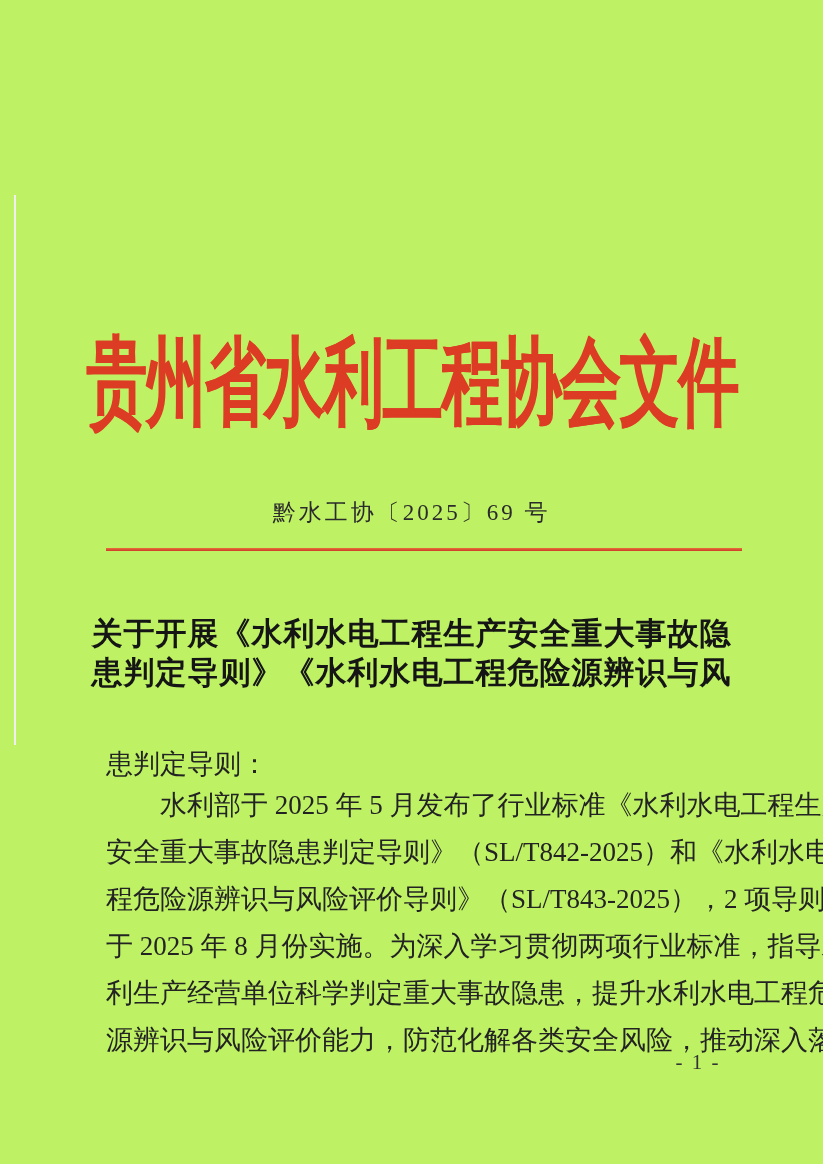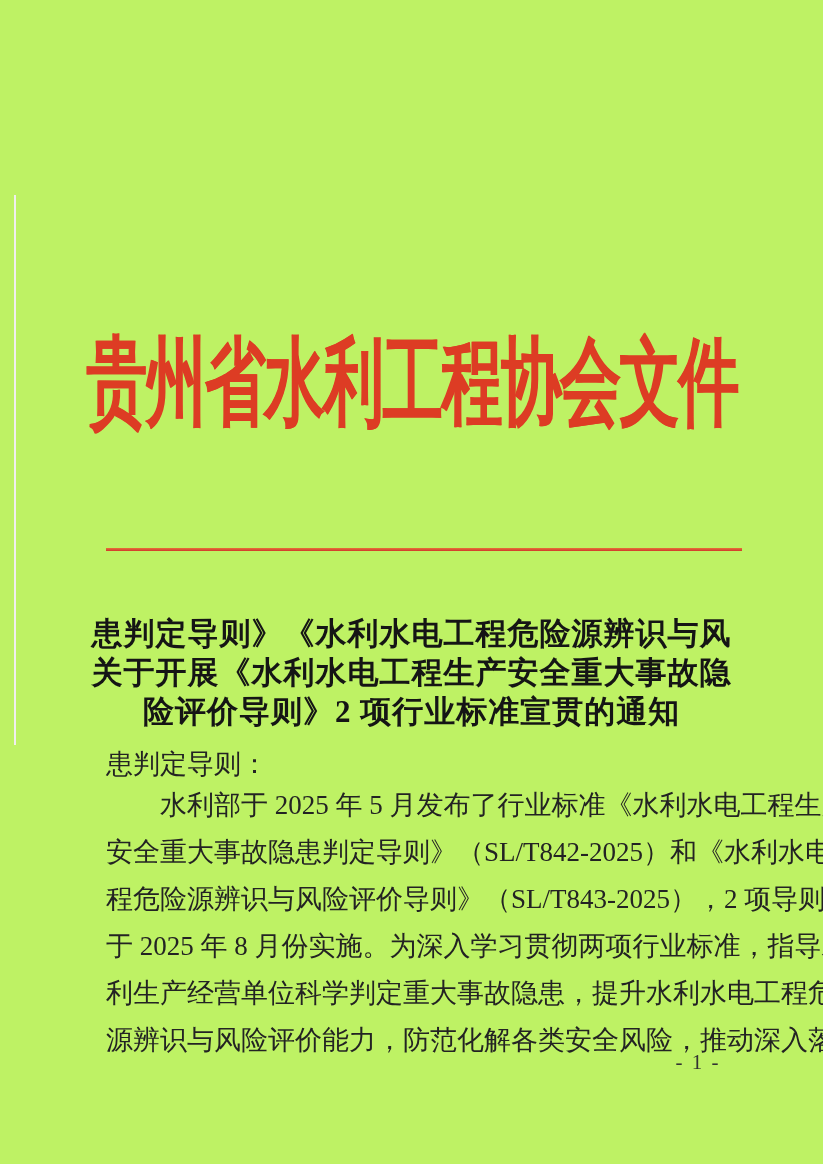--- a/index.html
+++ b/index.html
@@ -122,27 +122,27 @@
 <body>
 
 <div class="page">
 
   <div class="scan-edge"></div>
 
   <div class="letterhead">
     <span class="letterhead-text">贵州省水利工程协会文件</span>
   </div>
 
+  <div class="doc-number">黔水工协〔2025〕69 号</div>
 
   <div class="divider"></div>
 
   <h1 class="heading">
+    <span class="heading-line">关于开展《水利水电工程生产安全重大事故隐</span>
     <span class="heading-line">患判定导则》《水利水电工程危险源辨识与风</span>
-    <span class="heading-line">关于开展《水利水电工程生产安全重大事故隐</span>
-    <span class="heading-line">险评价导则》2 项行业标准宣贯的通知</span>
   </h1>
 
   <div class="salutation">患判定导则：</div>
 
   <div class="body-text">
     <div class="body-line indent">水利部于 2025 年 5 月发布了行业标准《水利水电工程生产</div>
     <div class="body-line">安全重大事故隐患判定导则》（SL/T842-2025）和《水利水电工</div>
     <div class="body-line">程危险源辨识与风险评价导则》（SL/T843-2025），2 项导则已</div>
     <div class="body-line">于 2025 年 8 月份实施。为深入学习贯彻两项行业标准，指导水</div>
     <div class="body-line">利生产经营单位科学判定重大事故隐患，提升水利水电工程危险</div>

